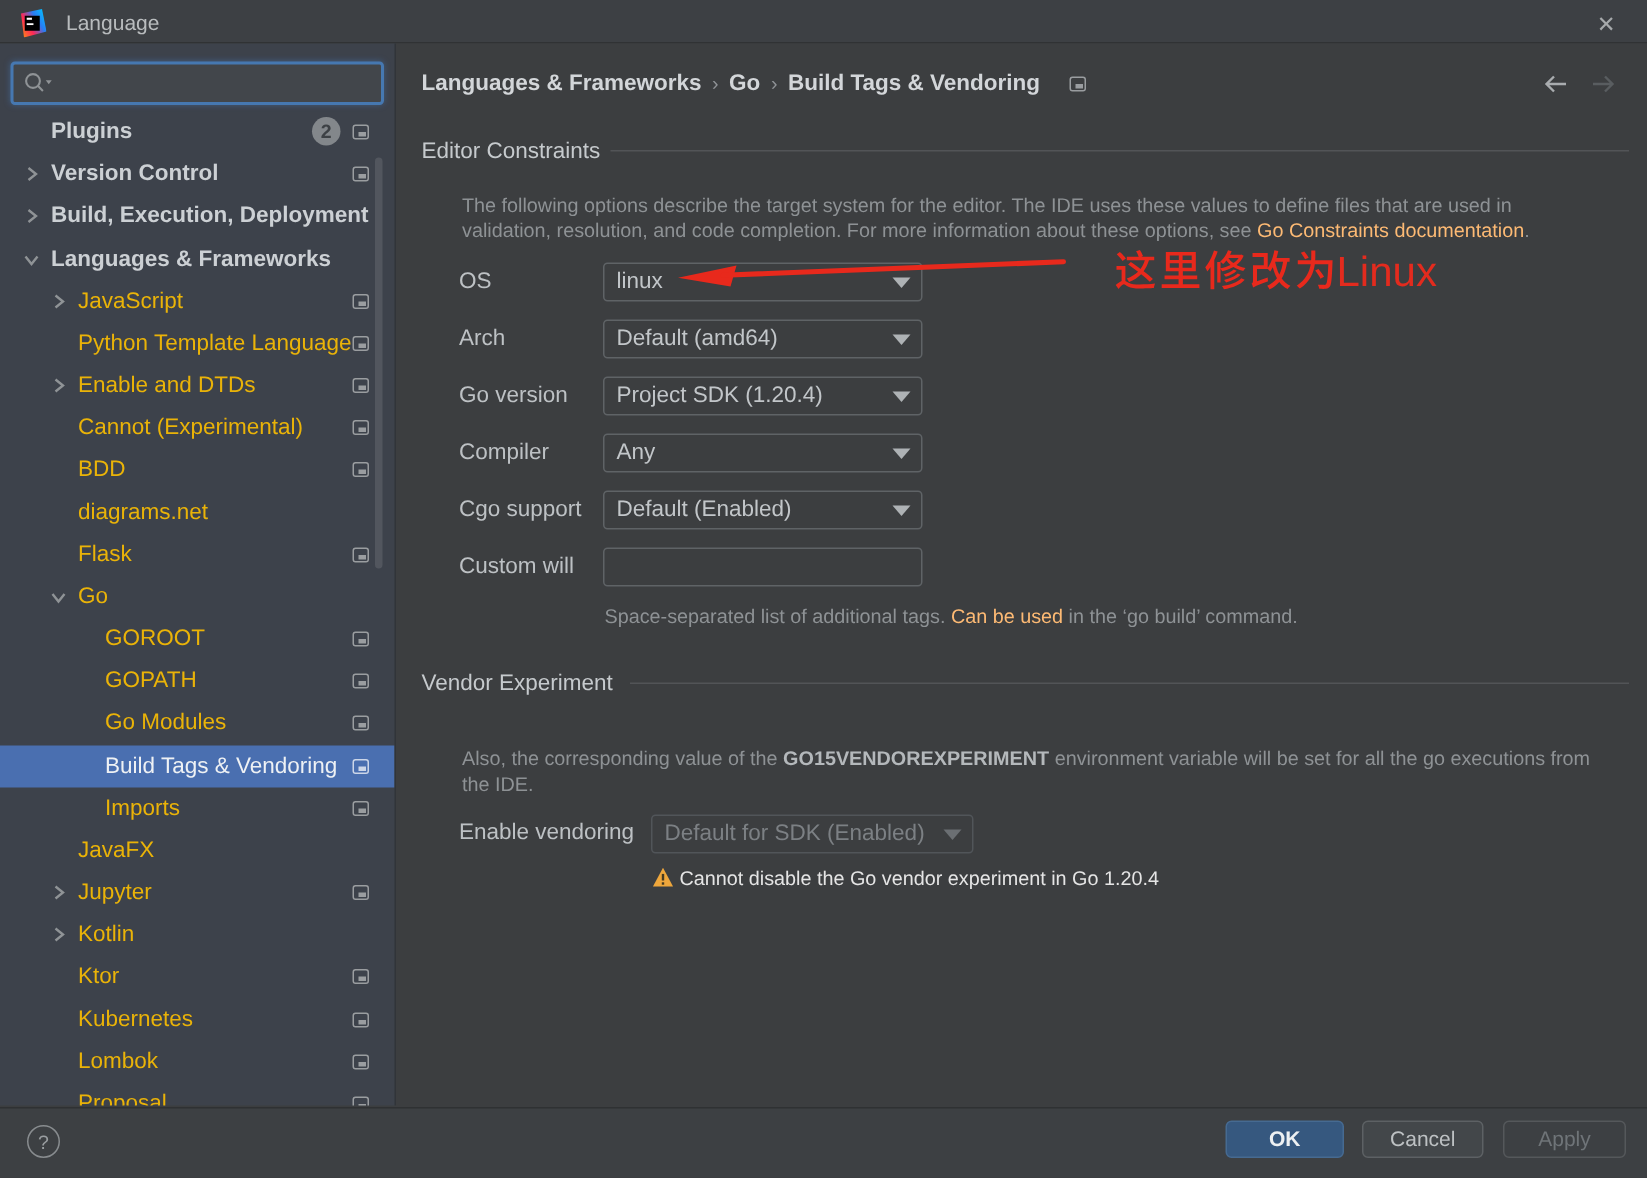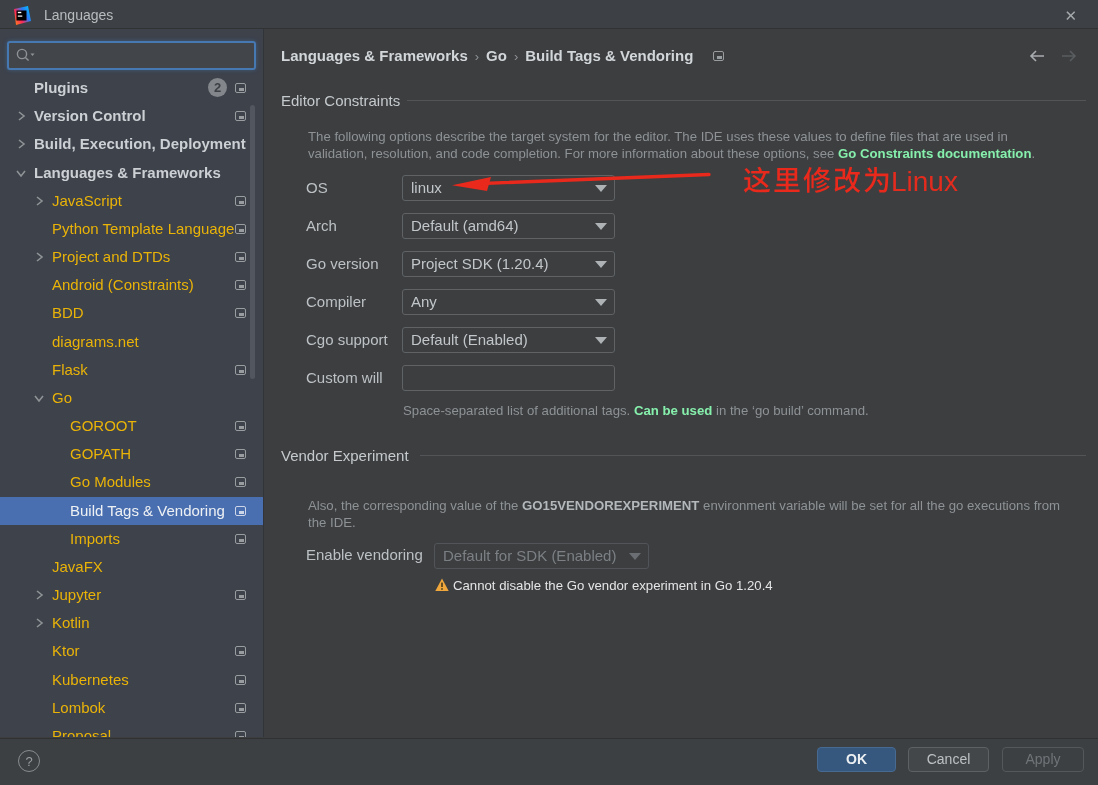--- a/index.html
+++ b/index.html
@@ -22,21 +22,21 @@
   .rowico { position:absolute; top:9px; left:235px; width:11px; height:10px; border:1px solid #9a9da0; border-radius:2px; }
   .rowico::after { content:""; position:absolute; right:1px; bottom:1px; width:5px; height:3px; background:#9a9da0; }
   .badge { position:absolute; left:208px; top:4px; width:19px; height:19px; border-radius:50%; background:#83878b; color:#3d4145; font-size:13px; font-weight:bold; text-align:center; line-height:19px; }
   
   #content { left:264px; top:29px; width:834px; height:708px; background:#3c3e40; }
   .crumb { font-size:15px; font-weight:bold; color:#d3d6d9; }
   .crumbsep { color:#8f9296; font-weight:normal; padding:0 7px; font-size:13px; }
   .secthead { font-size:15px; color:#c6cacd; white-space:nowrap; }
   .sectline { position:absolute; height:1px; background:#525457; }
   .desc { font-size:13.2px; color:#8e9295; line-height:16.5px; white-space:nowrap; }
-  .desc a, a.lnk { color:#86efac; text-decoration:none;font-weight:bold; }
+  .desc a, a.lnk { color:#fdba74; text-decoration:none; }
   .flabel { font-size:15px; color:#bdc1c4; white-space:nowrap; }
   .combo { position:absolute; width:213px; height:26px; border:1px solid #5f6366; border-radius:3px; font-size:15px; color:#c2c6c9; line-height:24px; padding-left:8px; white-space:nowrap; }
   .combo .arr { position:absolute; right:7px; top:9px; width:0; height:0; border-left:6px solid transparent; border-right:6px solid transparent; border-top:7px solid #aeb2b5; }
   .combo.disabled { border-color:#515559; color:#7c8084; }
   .combo.disabled .arr { border-top-color:#6b6f73; }
   
   #bottombar { left:0; top:738px; width:1098px; height:47px; background:#3d4043; border-top:1px solid #2f3133; }
   .btn { position:absolute; top:8px; height:25px; border-radius:4px; font-size:14px; text-align:center; line-height:23px; }
   #btn-ok { left:817px; width:79px; background:#36587f; border:1px solid #466a91; color:#edf0f2; font-weight:bold; }
   #btn-cancel { left:908px; width:81px; background:#43474a; border:1px solid #5d6164; color:#bdc1c3; }
@@ -53,21 +53,21 @@
         <stop offset="0.32" stop-color="#fe2857"></stop>
         <stop offset="0.65" stop-color="#2a7cf4"></stop>
         <stop offset="1" stop-color="#00c4ff"></stop>
  </linearGradient>
     </defs>
  <path d="M2 3 L16 0 L19 15 L4 19 Z" fill="url(#lg1)"></path>
  <rect x="4.5" y="4.5" width="10" height="10" fill="#000"></rect>
  <rect x="5.8" y="5.8" width="3.5" height="1.4" fill="#fff"></rect>
  <rect x="5.8" y="9.5" width="4.5" height="1.2" fill="#fff"></rect>
 </svg>
-<div id="title-text" class="abs">Languages</div>
+<div id="title-text" class="abs">Language</div>
 <div id="close-x" class="abs">✕</div>
 
 <div id="sidebar" class="abs">
   <div id="search"></div>
   <svg class="abs" style="left:15px;top:19px" width="24" height="15" viewBox="0 0 24 15">
     <circle cx="7" cy="6" r="4.6" fill="none" stroke="#8f9396" stroke-width="1.4"></circle>
     <line x1="10.4" y1="9.4" x2="13.6" y2="12.6" stroke="#8f9396" stroke-width="1.4"></line>
     <path d="M15.5 5.5 l4 0 l-2 2.6 z" fill="#8f9396"></path>
   </svg>
   <div id="tree" class="abs" style="left:0;top:0;width:263px;height:708px;overflow:hidden">
@@ -103,25 +103,25 @@
         <div class="rowico"></div>
       </div>
 <div class="treerow" style="top:185.9px">
         <span style="position:absolute;left:52px">Python Template Language</span>
         <div class="rowico"></div>
       </div>
 <div class="treerow" style="top:214.0px">
         <svg class="chev" style="left:32px;top:8px" width="12" height="12" viewBox="0 0 12 12">
           <path d="M4 2 L9 6 L4 10" fill="none" stroke="#8f9396" stroke-width="1.6"></path>
         </svg>
-        <span style="position:absolute;left:52px">Project and DTDs</span>
+        <span style="position:absolute;left:52px">Enable and DTDs</span>
         <div class="rowico"></div>
       </div>
 <div class="treerow" style="top:242.2px">
-        <span style="position:absolute;left:52px">Android (Constraints)</span>
+        <span style="position:absolute;left:52px">Cannot (Experimental)</span>
         <div class="rowico"></div>
       </div>
 <div class="treerow" style="top:270.4px">
         <span style="position:absolute;left:52px">BDD</span>
         <div class="rowico"></div>
       </div>
 <div class="treerow" style="top:298.5px">
         <span style="position:absolute;left:52px">diagrams.net</span>
       </div>
 <div class="treerow" style="top:326.7px">

